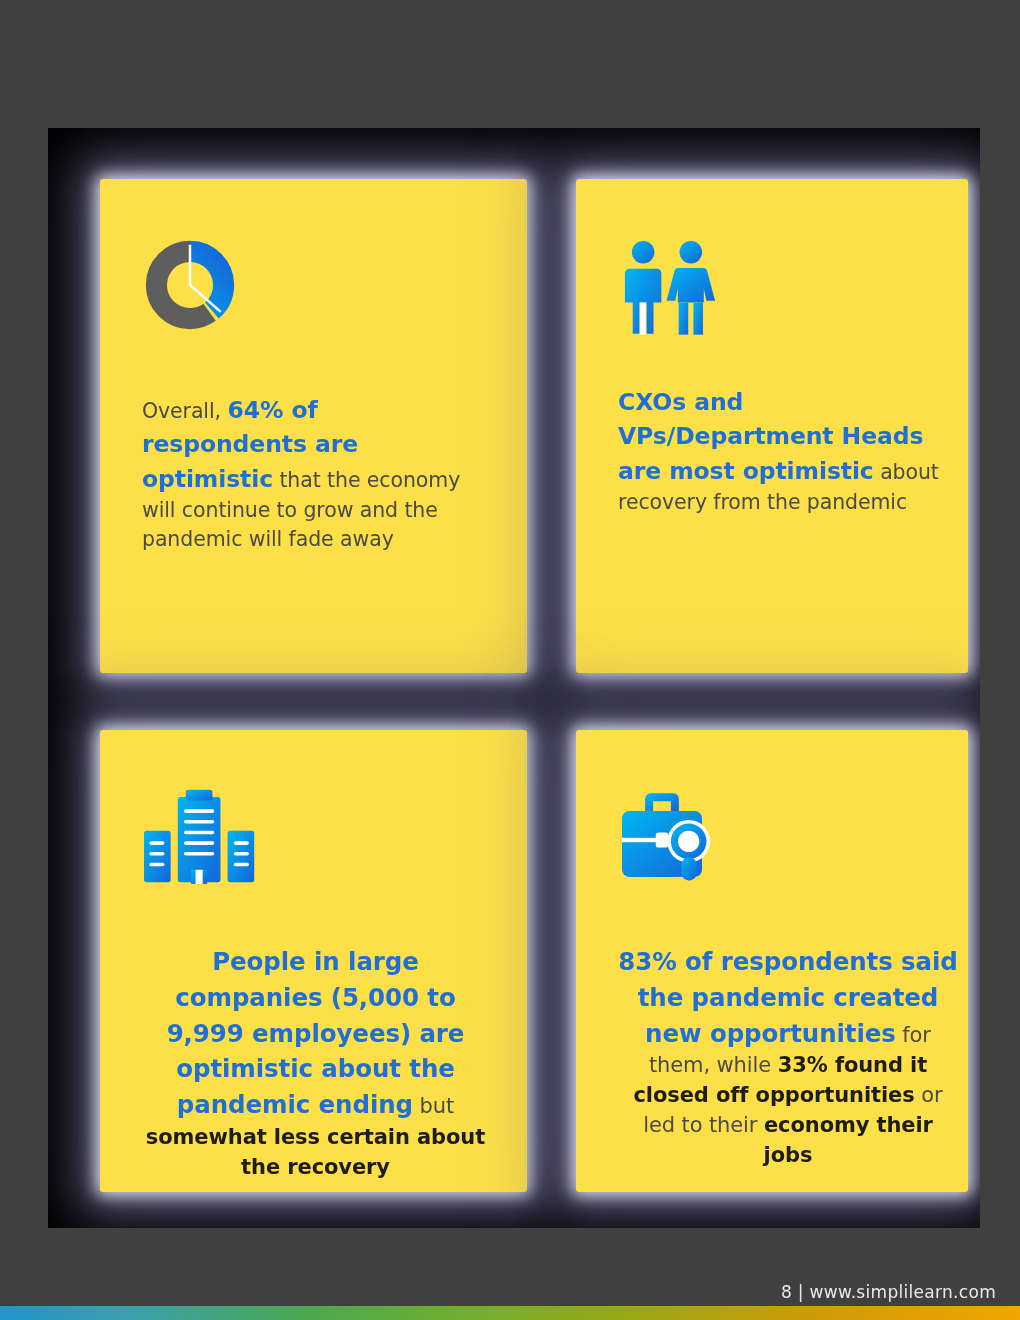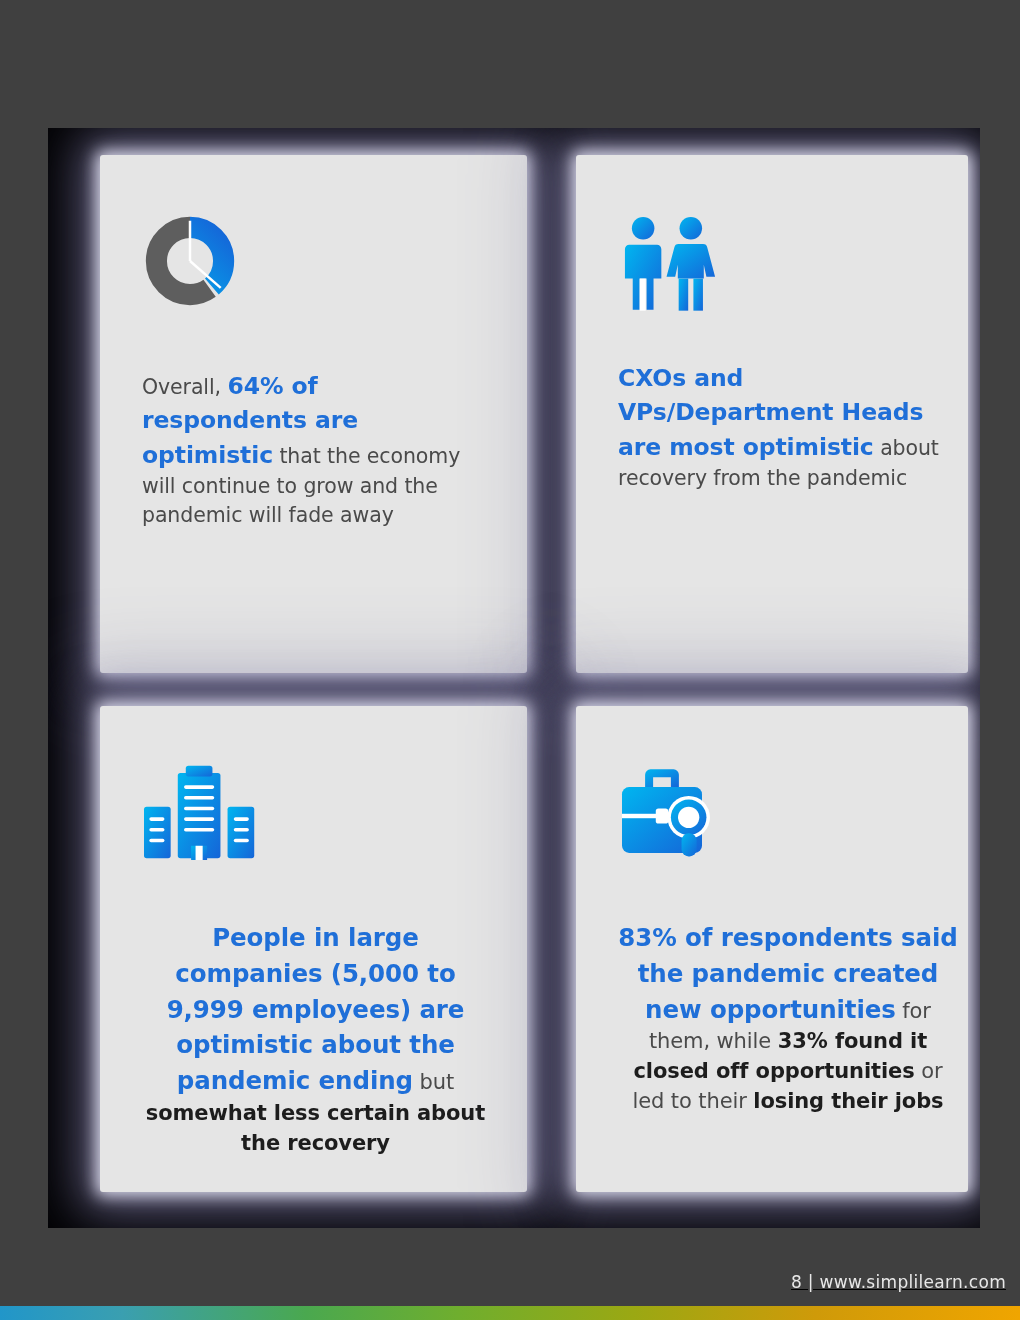--- a/index.html
+++ b/index.html
@@ -33,30 +33,31 @@
     display: grid;
     grid-template-columns: 427px 1fr;
     grid-template-rows: 518px 1fr;
     column-gap: 49px;
     row-gap: 33px;
     padding: 27px 12px 36px 52px;
     box-sizing: border-box;
   }
 
   .card {
-    background: #e5e5e5;
+    background: #fde047;
     border-radius: 3px;
     position: relative;
     box-shadow:
       0 0 16px 4px rgba(226,224,242,0.95),
       0 0 42px 16px rgba(150,146,190,0.55),
       0 0 80px 36px rgba(90,86,130,0.30);
     padding: 58px 38px 30px 42px;
     box-sizing: border-box;
     overflow: hidden;
+    margin-top: 24px;
   }
   .card.wide { padding-right: 10px; }
 
   .card-icon {
     height: 104px;
     display: flex;
     align-items: flex-start;
   }
 
   .card-text {
@@ -86,25 +87,24 @@
   .card-text.big .hl { font-size: 24.5px; }
 
   
   #footer {
     position: absolute;
     left: 0;
     right: 0;
     bottom: 18px;
     height: 40px;
     display: flex;
-    align-items: center;
+    align-items: flex-end;
     justify-content: flex-end;
-    padding-right: 14px;
+    padding-right: 24px;
     box-sizing: border-box;
-    text-decoration: underline;
   }
   #footer-text {
     color: #e8e8e8;
     font-size: 17px;
     letter-spacing: 0.3px;
     font-family: "DejaVu Sans", sans-serif;
   }
   #bottom-bar {
     position: absolute;
     left: 0;
@@ -241,21 +241,21 @@
 
           <g>
             <circle cx="79" cy="60" r="24" fill="#ffffff"></circle>
             <circle cx="79" cy="60" r="20" fill="url(#bagGrad)"></circle>
             <circle cx="79" cy="60" r="12" fill="#ffffff"></circle>
             <rect x="71" y="78" width="17" height="26" rx="8" fill="url(#bagGrad)"></rect>
           </g>
         </svg>
       </div>
       <div class="card-text big">
-        <span class="hl">83% of respondents said the pandemic created new opportunities</span><span class="plain"> for them, while </span><span class="bold">33% found it closed off opportunities</span><span class="plain"> or led to their </span><span class="bold">losing their jobs</span>
+        <span class="hl">83% of respondents said the pandemic created new opportunities</span><span class="plain"> for them, while </span><span class="bold">33% found it closed off opportunities</span><span class="plain"> or led to their </span><span class="bold">economy their jobs</span>
       </div>
     </div>
 
   </div>
 </div>
 
 <div id="footer">
   <span id="footer-text">8 | www.simplilearn.com</span>
 </div>
 

